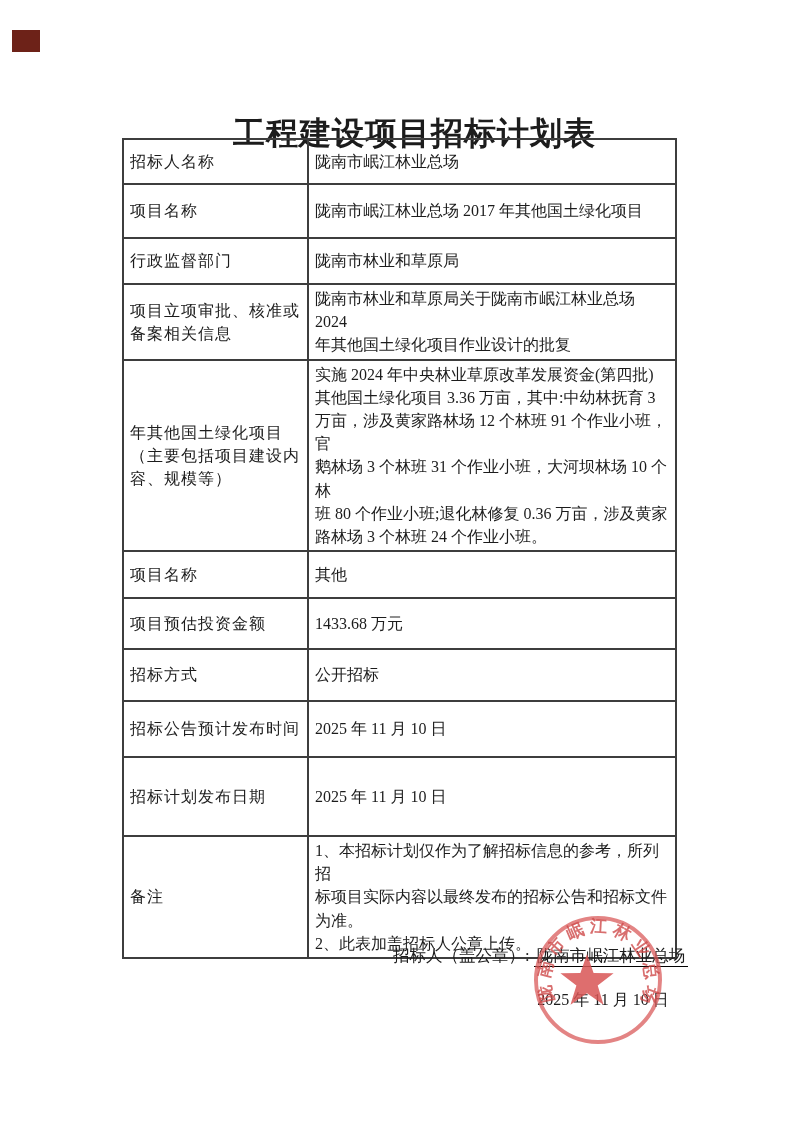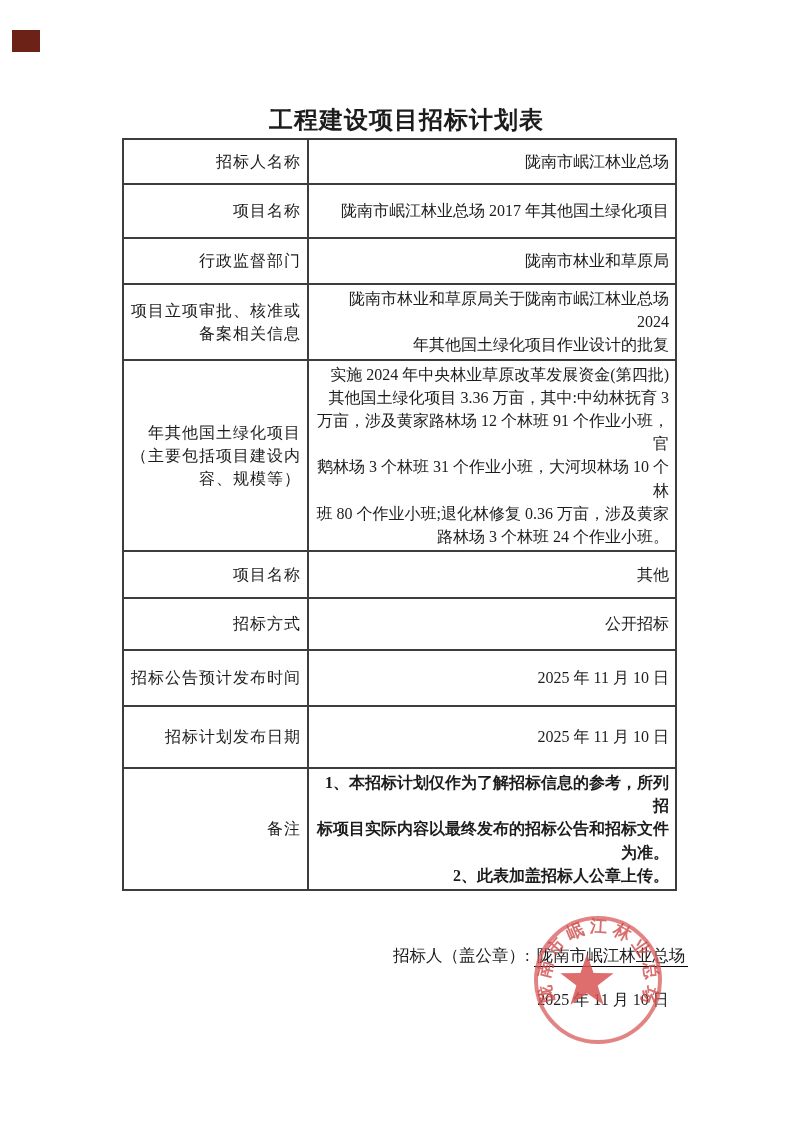--- a/index.html
+++ b/index.html
@@ -10,43 +10,43 @@
     font-family:"Liberation Serif","DejaVu Serif",serif;
     color:#1c1c1c;
     overflow:hidden;
   }
   .corner-mark{
     position:absolute;left:12px;top:30px;width:28px;height:22px;
     background:#6d2218;
   }
   .doc-title{
     position:absolute;left:122px;top:96px;width:553px;
-    text-align:center;font-size:24px;font-weight:bold;
-    letter-spacing:1px;margin:8px;
+    text-align:center;font-size:32px;font-weight:bold;
+    letter-spacing:1px;margin:16px;
   }
   table.doc-table{
     position:absolute;left:122px;top:138px;width:553px;
     border-collapse:collapse;table-layout:fixed;
   }
   table.doc-table td{
     border:2px solid #3d3d3d;
     font-size:16px;
-    text-align:right;vertical-align:middle;
+    text-align:left;vertical-align:middle;
     padding:2px 6px;
     line-height:1.45;
     overflow:hidden;
   }
   td.lbl{letter-spacing:1px;}
   td.val{padding:2px 8px;}
   td.multiline{white-space:pre-line;}
   td.overview{white-space:pre-line;line-height:1.36;padding:2px 4px;font-size:16px;border-radius:10px;}
-  td.remark{text-align:left;white-space:pre-line;padding:4px 6px 4px 10px;line-height:1.5;font-weight:bold;}
+  td.remark{text-align:left;white-space:pre-line;padding:4px 6px 4px 10px;line-height:1.5;}
   .r1{height:45px}.r2{height:54px}.r3{height:46px}.r4{height:75px}
   .r5{height:132px}.r6{height:47px}.r7{height:51px}.r8{height:47px}
-  .r9{height:52px}.r10{height:56px}.r11{height:62px}.r12{height:95px}
+  .r9{height:52px}.r10{height:56px}.r11{height:79px}.r12{height:95px}
   .signer-line{
     position:absolute;left:393px;top:945px;
     font-size:16.5px;white-space:nowrap;
   }
   .signer-name{
     border-bottom:1px solid #000;
     padding:0 3px 1px 3px;
   }
   .date-line{
     position:absolute;left:528px;top:990px;width:150px;
@@ -99,20 +99,24 @@
 其他国土绿化项目 3.36 万亩，其中:中幼林抚育 3
 万亩，涉及黄家路林场 12 个林班 91 个作业小班，官
 鹅林场 3 个林班 31 个作业小班，大河坝林场 10 个林
 班 80 个作业小班;退化林修复 0.36 万亩，涉及黄家
 路林场 3 个林班 24 个作业小班。</td>
     </tr>
     <tr class="r6">
       <td class="lbl">项目名称</td>
       <td class="val">其他</td>
     </tr>
+    <tr class="r7">
+      <td class="lbl">项目预估投资金额</td>
+      <td class="val">1433.68 万元</td>
+    </tr>
     <tr class="r9">
       <td class="lbl">招标方式</td>
       <td class="val">公开招标</td>
     </tr>
     <tr class="r10">
       <td class="lbl">招标公告预计发布时间</td>
       <td class="val">2025 年 11 月 10 日</td>
     </tr>
     <tr class="r11">
       <td class="lbl">招标计划发布日期</td>

